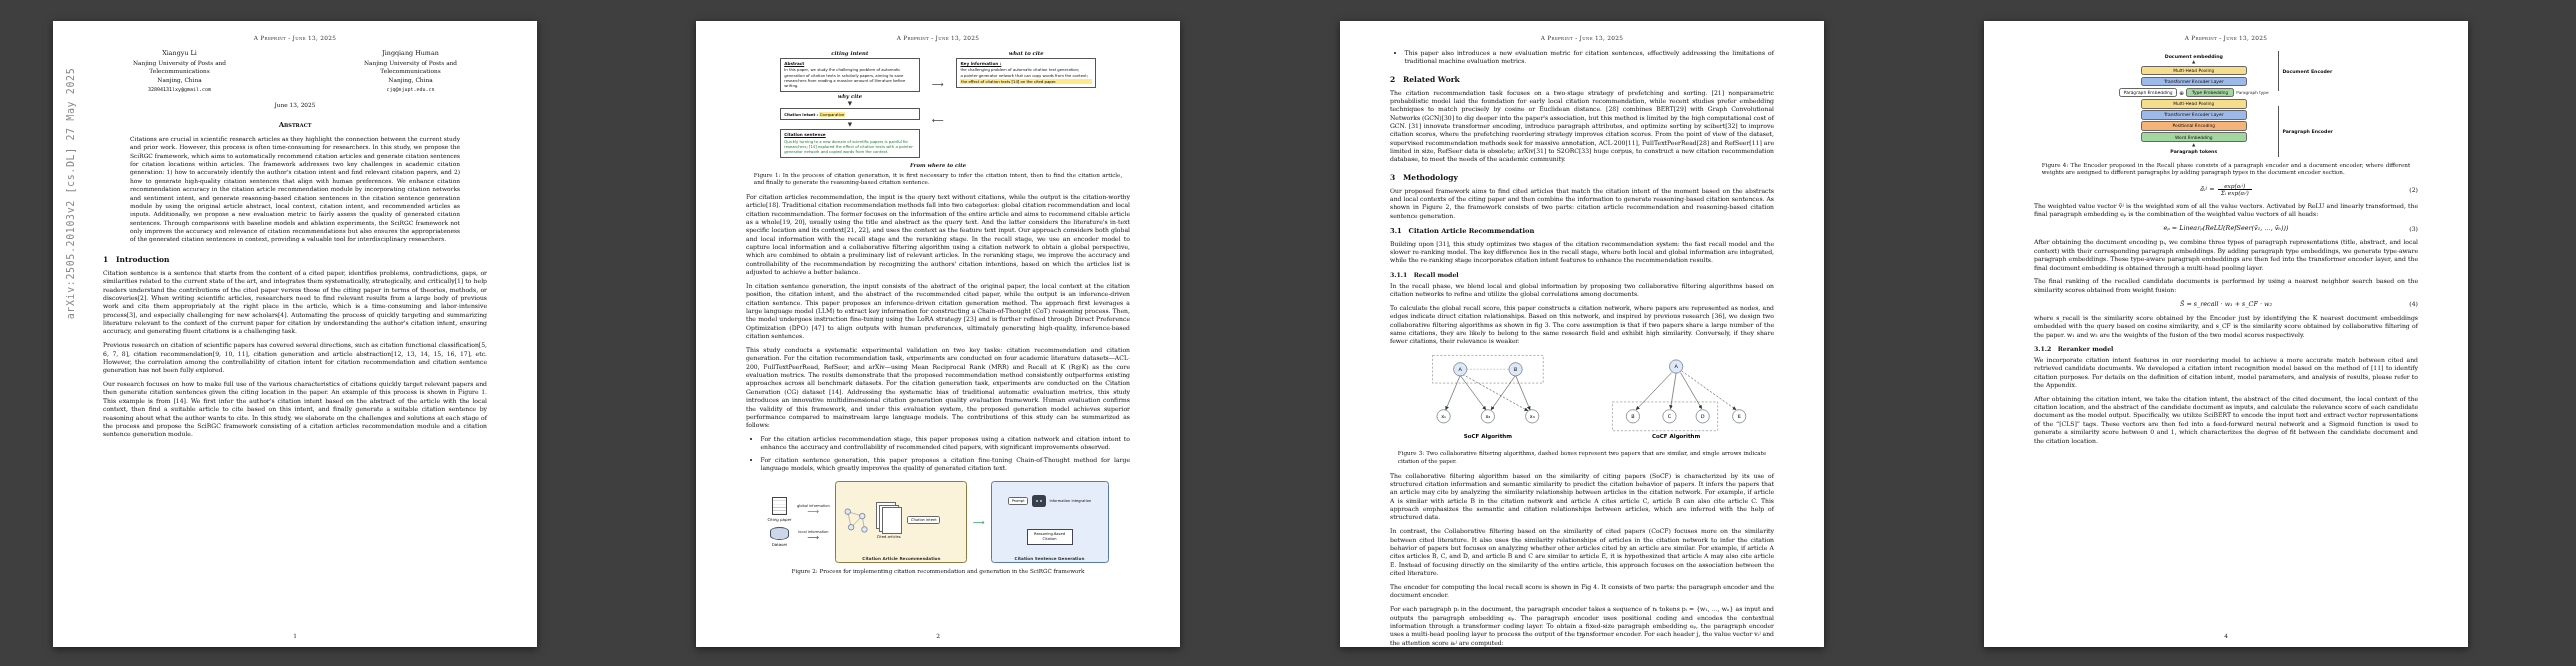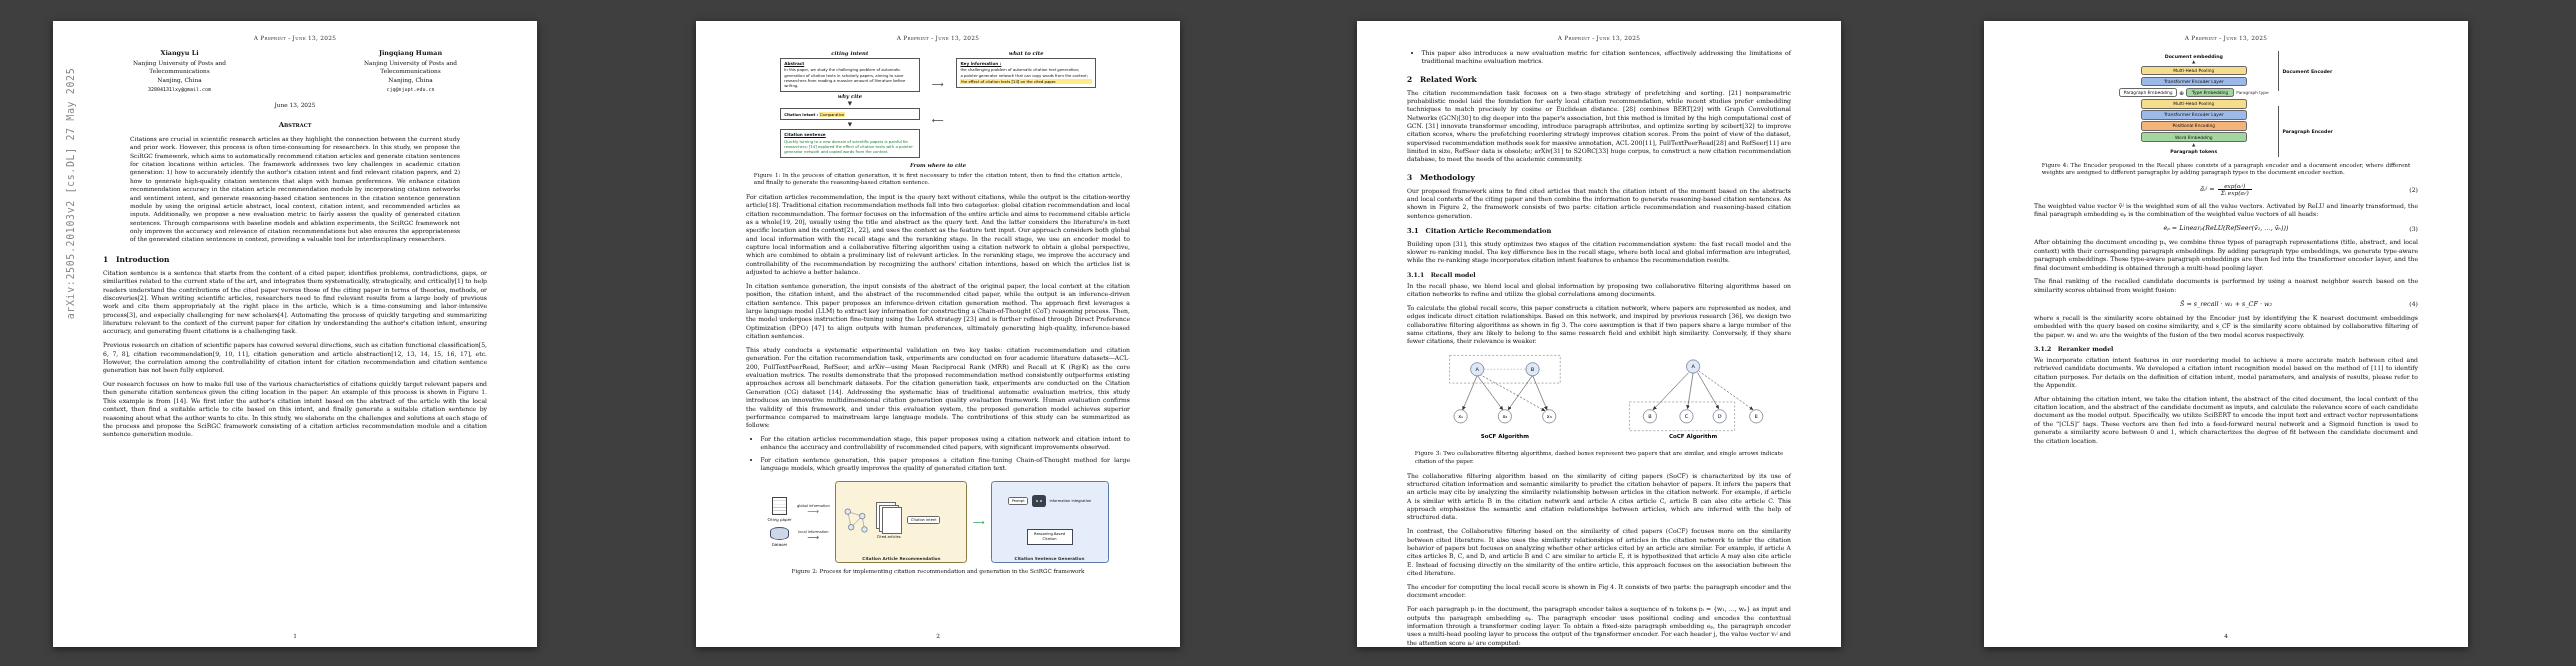--- a/index.html
+++ b/index.html
@@ -1,33 +1,33 @@
 <!DOCTYPE html>
 <html style="font-size:9px"><head>
 <meta charset="utf-8">
 <style>
   * { margin:0; padding:0; box-sizing:border-box; }
   html,body { width:2576px; height:667px; }
   body { background:#3f3f3f; position:relative; font-family:"DejaVu Serif","Liberation Serif",serif; color:#111; }
 
   .page { position:absolute; top:20.6px; width:484px; height:626px; background:#fff;
           box-shadow:0 2.2px 7.8px rgba(0,0,0,.55); overflow:hidden; padding:14.5px 50px 22px 50px; }
-  #page-1 { left:53px; } #page-2 { left:696px; } #page-3 { left:1340px;margin-left:17px; } #page-4 { left:1984px; }
+  #page-1 { left:53px; } #page-2 { left:696px; } #page-3 { left:1340px; } #page-4 { left:1984px; }
 
   .running-header { font-variant:small-caps; font-size:5.8px; letter-spacing:0.3px; text-align:center; color:#333; margin-bottom:7.8px; }
   .pageno { position:absolute; bottom:7.2px; left:0; width:100%; text-align:center; font-size:5.8px; color:#222; }
 
   .watermark { position:absolute; left:-133px; top:167px; width:300px; height:11px; text-align:center;
                transform:rotate(-90deg); font-family:"DejaVu Sans Mono",monospace; font-size:10px;
                letter-spacing:0.6px; color:#8a8a8a; }
 
   .paper-title { font-size:9.7px; font-weight:bold; font-variant:small-caps; text-align:center; line-height:1.45; margin:11px 3.3px 13.3px; }
   .authors { display:flex; justify-content:center; gap:78px; margin-bottom:9px; }
   .author { text-align:center; font-size:5.8px; line-height:1.5; }
-  .author-name { font-weight:bold; font-size:6.4px; }
+  .author-name { font-weight:normal; font-size:6.4px; }
   .author-email { font-family:"DejaVu Sans Mono",monospace; font-size:5px; margin-top:1.1px; }
   .dateline { text-align:center; font-size:5.8px; margin:1.1px 0 12.2px; }
   .abstract-head { text-align:center; font-weight:bold; font-variant:small-caps; font-size:7px; margin-bottom:5.6px; }
   .abstract { font-size:5.9px; line-height:1.42; text-align:justify; margin:0 27px 11px; }
 
   .sec-h2 { font-size:7.5px; font-weight:bold; margin:9px 0 5px; }
   .sec-h3 { font-size:6.7px;  font-weight:bold; margin:7.2px 0 4.4px; }
   .sec-h4 { font-size:6.2px; font-weight:bold; margin:6.1px 0 3.9px; }
   p.body { font-size:6.1px; line-height:1.37; text-align:justify; margin-bottom:5.6px; }
   ul.bullets { margin:0 0 5.6px 14.5px; }

